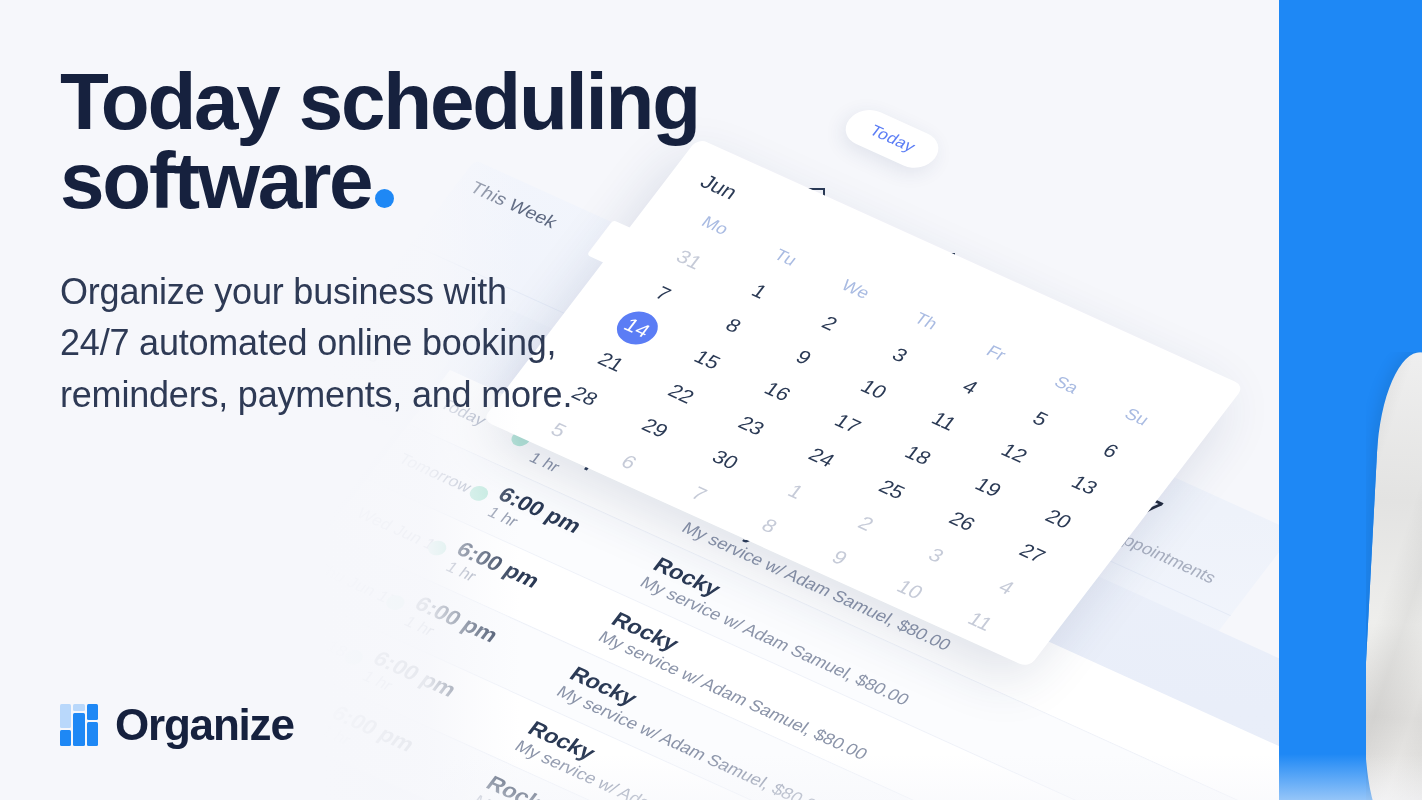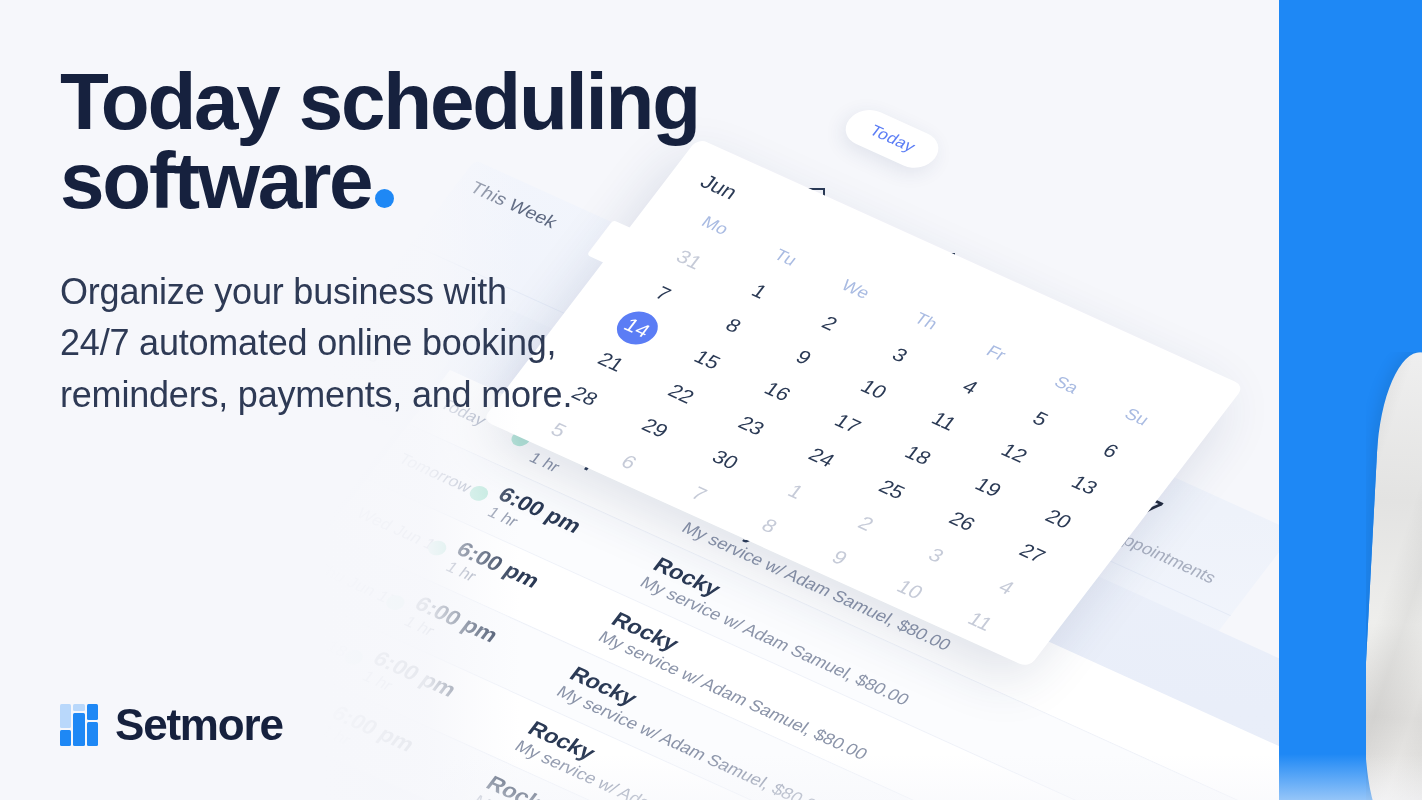--- a/index.html
+++ b/index.html
@@ -587,16 +587,16 @@
 
   <div class="logo-row">
     <span class="logo-mark">
       <i class="lm-a"></i>
       <i class="lm-b"></i>
       <i class="lm-c"></i>
       <i class="lm-d"></i>
       <i class="lm-e"></i>
       <i class="lm-f"></i>
     </span>
-    <span class="logo-word">Setmore</span>
+    <span class="logo-word">Organize</span>
   </div>
 
 </div>
 
 </body></html>

